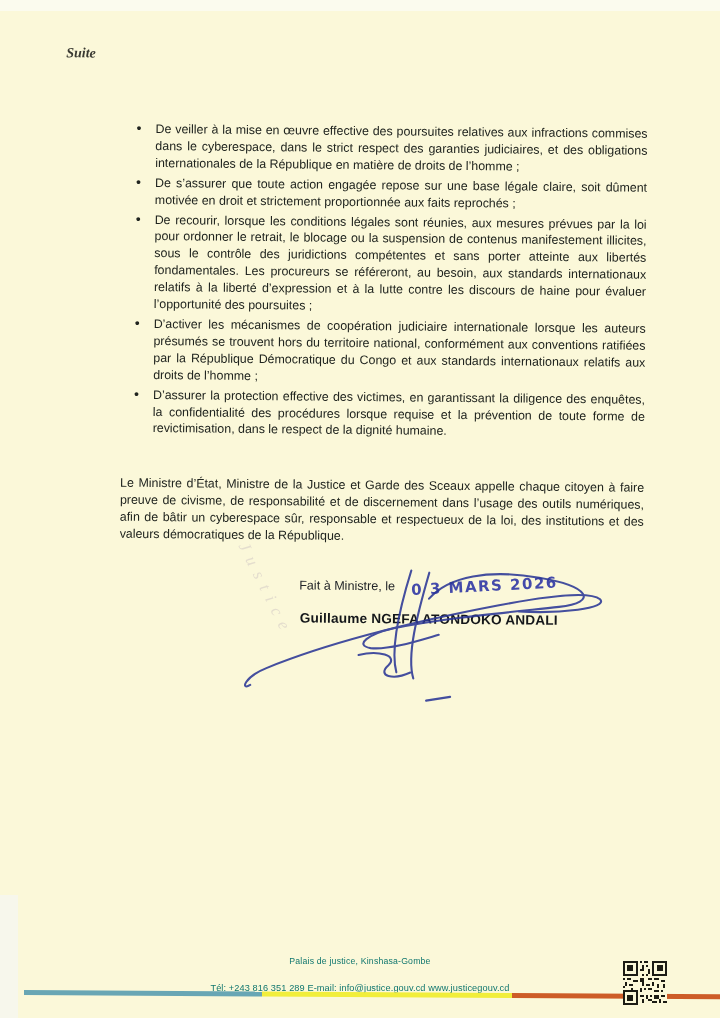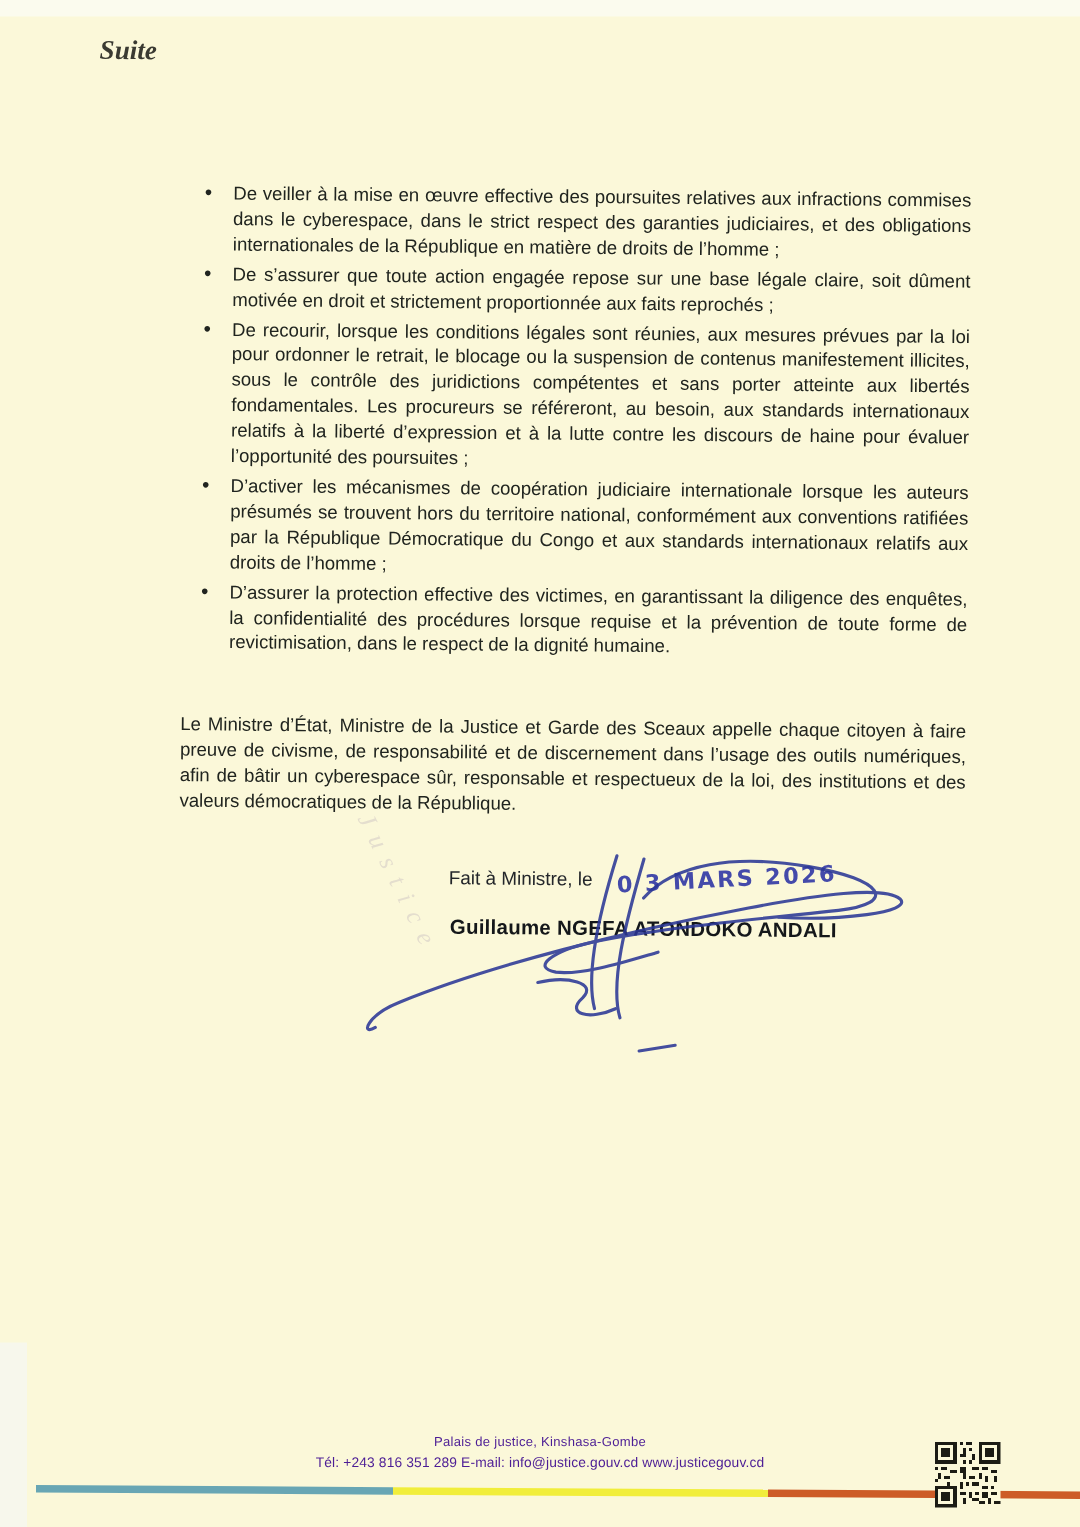--- a/index.html
+++ b/index.html
@@ -5,23 +5,23 @@
   html,body{margin:0;padding:0;background:#e8e8e0;}
   .page{
     position:relative;width:720px;height:1018px;overflow:hidden;
     background:#fbf8d9;
     font-family:"Liberation Sans",sans-serif;color:#20241f;
   }
   .top-edge{position:absolute;top:0;left:0;right:0;height:11px;background:#fbfbee;}
   .left-edge{position:absolute;left:0;top:895px;bottom:0;width:18px;background:#f7f7ec;}
   .content{position:absolute;inset:0;transform:rotate(0.55deg);transform-origin:360px 500px;}
   .suite{
-    position:absolute;left:62px;top:26px;
+    position:absolute;left:62px;top:48px;
     font-family:"Liberation Serif",serif;font-style:italic;font-weight:600;
-    font-size:18px;color:#3a3a32;
+    font-size:14px;color:#3a3a32;
   }
   .bullets{position:absolute;left:120px;top:123px;width:524px;margin:0;padding:0;list-style:none;}
   .bullets li{
     position:relative;padding-left:32px;text-align:justify;
     font-size:12.4px;line-height:16.9px;margin-bottom:3px;color:#20241f;
   }
   .bullets li::before{content:"\2022";position:absolute;left:13px;top:-1px;font-size:14px;}
   .closing{
     position:absolute;left:120px;top:477px;width:524px;margin:0;
     text-align:justify;font-size:12.4px;line-height:17px;color:#20241f;
@@ -35,23 +35,23 @@
   .signatory{
     position:absolute;left:301px;top:611px;font-weight:bold;font-size:13.6px;
     letter-spacing:.2px;color:#14171a;white-space:nowrap;
   }
   .watermark{
     position:absolute;left:252px;top:540px;transform:rotate(63deg);transform-origin:left top;
     font-family:"Liberation Serif",serif;font-style:italic;font-size:17px;
     letter-spacing:8px;color:rgba(110,88,150,.16);white-space:nowrap;
   }
   .signature-svg{position:absolute;left:225px;top:550px;pointer-events:none;}
-  .footer{position:absolute;left:0;width:720px;top:956px;text-align:center;color:#4c1d95;}
+  .footer{position:absolute;left:0;width:720px;top:956px;text-align:center;color:#0f766e;}
   .footer-line1{font-size:8.7px;letter-spacing:.2px;}
-  .footer-line2{font-size:9.2px;margin-top:4px;letter-spacing:.1px;}
+  .footer-line2{font-size:9.2px;margin-top:17px;letter-spacing:.1px;}
   .flag-line{
     position:absolute;left:24px;top:990px;width:700px;height:4.5px;display:flex;
     transform:rotate(0.35deg);transform-origin:left center;
   }
   .flag-blue{width:238px;height:100%;background:#68a6b4;}
   .flag-yellow{width:250px;height:100%;background:#f1ee3b;}
   .flag-red{flex:1;height:100%;background:#cd5c27;}
   .qr{position:absolute;left:623px;top:961px;}
 </style>
 </head>

